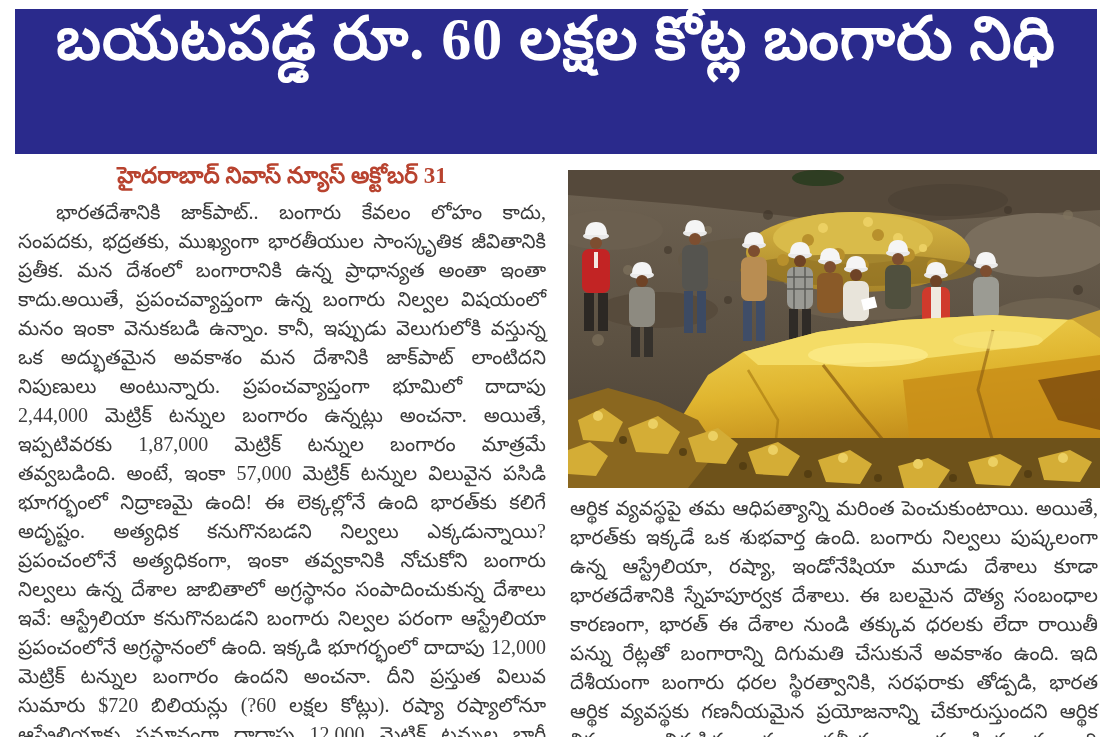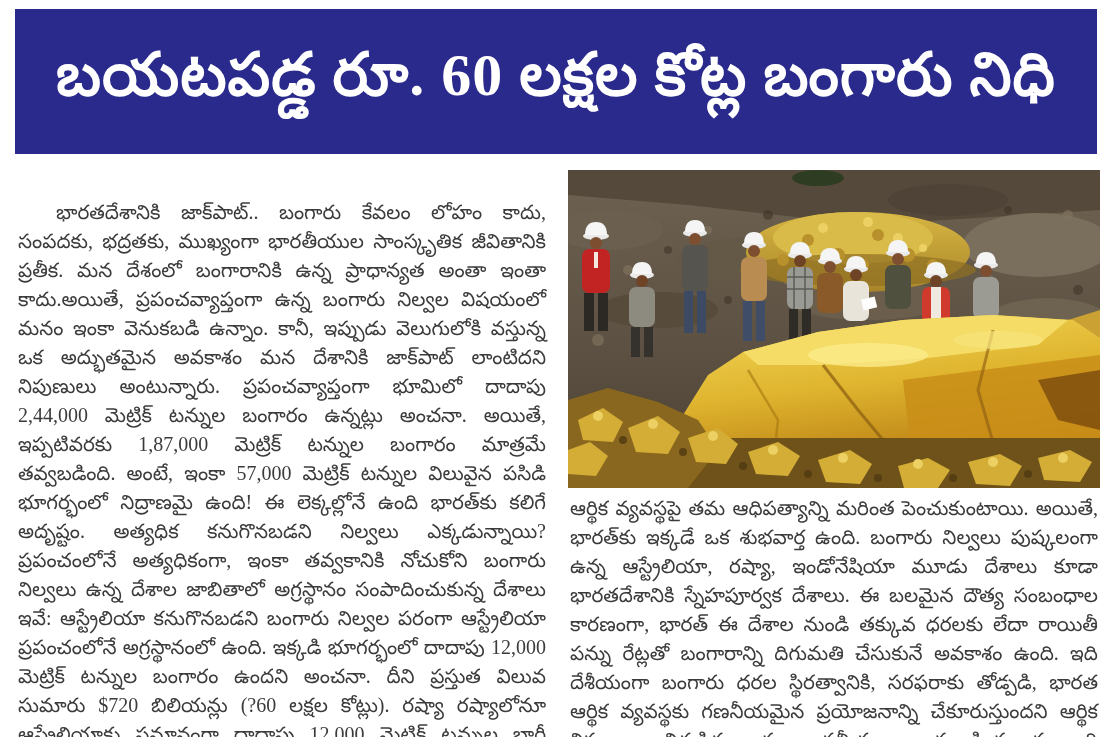--- a/index.html
+++ b/index.html
@@ -15,21 +15,21 @@
     position:relative;
     width:1100px;height:737px;
     background:var(--page-bg);
     font-family:"Liberation Serif","DejaVu Serif",serif;
     overflow:hidden;
     margin:0 auto;
   }
   .banner{
     position:absolute;left:15px;top:9px;width:1082px;height:145px;
     background:var(--banner-bg);
-    display:flex;align-items:center;justify-content:center;
+    display:flex;align-items:flex-start;justify-content:center;
   }
   .headline{
     color:var(--headline-text);
     font-size:60px;font-weight:bold;
     letter-spacing:1px;
     white-space:nowrap;
     line-height:1;
     padding-bottom:14px;
   }
   .dateline{
@@ -59,20 +59,21 @@
 </style>
 </head>
 <body>
 
 <div class="page">
 
   <div class="banner">
     <div class="headline">బయటపడ్డ రూ. 60 లక్షల కోట్ల బంగారు నిధి</div>
   </div>
 
+  <div class="dateline">హైదరాబాద్ నివాస్ న్యూస్ అక్టోబర్ 31</div>
 
   <div class="col col-left">భారతదేశానికి జాక్‌పాట్.. బంగారు కేవలం లోహం కాదు, సంపదకు, భద్రతకు, ముఖ్యంగా భారతీయుల సాంస్కృతిక జీవితానికి ప్రతీక. మన దేశంలో బంగారానికి ఉన్న ప్రాధాన్యత అంతా ఇంతా కాదు.అయితే, ప్రపంచవ్యాప్తంగా ఉన్న బంగారు నిల్వల విషయంలో మనం ఇంకా వెనుకబడి ఉన్నాం. కానీ, ఇప్పుడు వెలుగులోకి వస్తున్న ఒక అద్భుతమైన అవకాశం మన దేశానికి జాక్‌పాట్ లాంటిదని నిపుణులు అంటున్నారు. ప్రపంచవ్యాప్తంగా భూమిలో దాదాపు 2,44,000 మెట్రిక్ టన్నుల బంగారం ఉన్నట్లు అంచనా. అయితే, ఇప్పటివరకు 1,87,000 మెట్రిక్ టన్నుల బంగారం మాత్రమే తవ్వబడింది. అంటే, ఇంకా 57,000 మెట్రిక్ టన్నుల విలువైన పసిడి భూగర్భంలో నిద్రాణమై ఉంది! ఈ లెక్కల్లోనే ఉంది భారత్‌కు కలిగే అదృష్టం. అత్యధిక కనుగొనబడని నిల్వలు ఎక్కడున్నాయి? ప్రపంచంలోనే అత్యధికంగా, ఇంకా తవ్వకానికి నోచుకోని బంగారు నిల్వలు ఉన్న దేశాల జాబితాలో అగ్రస్థానం సంపాదించుకున్న దేశాలు ఇవే: ఆస్ట్రేలియా కనుగొనబడని బంగారు నిల్వల పరంగా ఆస్ట్రేలియా ప్రపంచంలోనే అగ్రస్థానంలో ఉంది. ఇక్కడి భూగర్భంలో దాదాపు 12,000 మెట్రిక్ టన్నుల బంగారం ఉందని అంచనా. దీని ప్రస్తుత విలువ సుమారు $720 బిలియన్లు (?60 లక్షల కోట్లు). రష్యా  రష్యాలోనూ ఆస్ట్రేలియాకు సమానంగా దాదాపు 12,000 మెట్రిక్ టన్నుల భారీ బంగారు నిల్వలు భూగర్భంలో ఉన్నట్లు తెలుస్తోంది. ఇండోనేషియా : ఈ జాబితాలో ఇండోనేషియా మూడవ స్థానంలో ఉంది, ఇక్కడ సుమారు 3,600 మెట్రిక్ టన్నుల బంగారు నిల్వలు ఉన్నాయని అంచనా. భారత్‌కు ‘జాక్‌పాట్’ ఎందుకు? భూగర్భంలో భారీ నిల్వలు ఉన్న ఈ మూడు దేశాలు భవిష్యత్తులో ప్రపంచ ఆర్థిక వ్యవస్థకు కీలకంగా మారతాయి. ప్రపంచ</div>
 
   <div class="photo">
     <svg viewBox="0 0 532 318" preserveAspectRatio="none">
       <defs>
         <linearGradient id="bg" x1="0" y1="0" x2="0" y2="1">
           <stop offset="0" stop-color="#6e6252"></stop>
           <stop offset="0.55" stop-color="#5c5142"></stop>
           <stop offset="1" stop-color="#4a4034"></stop>

